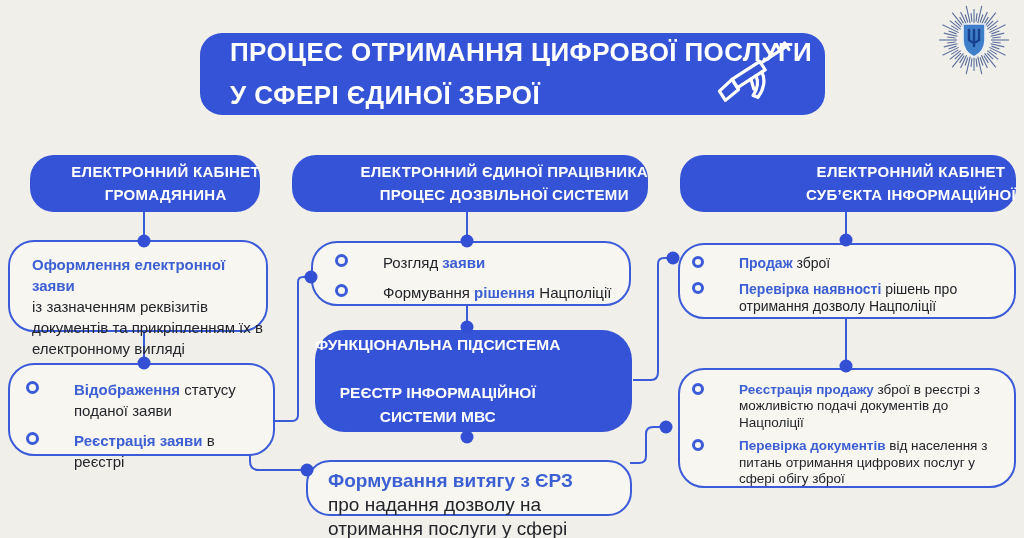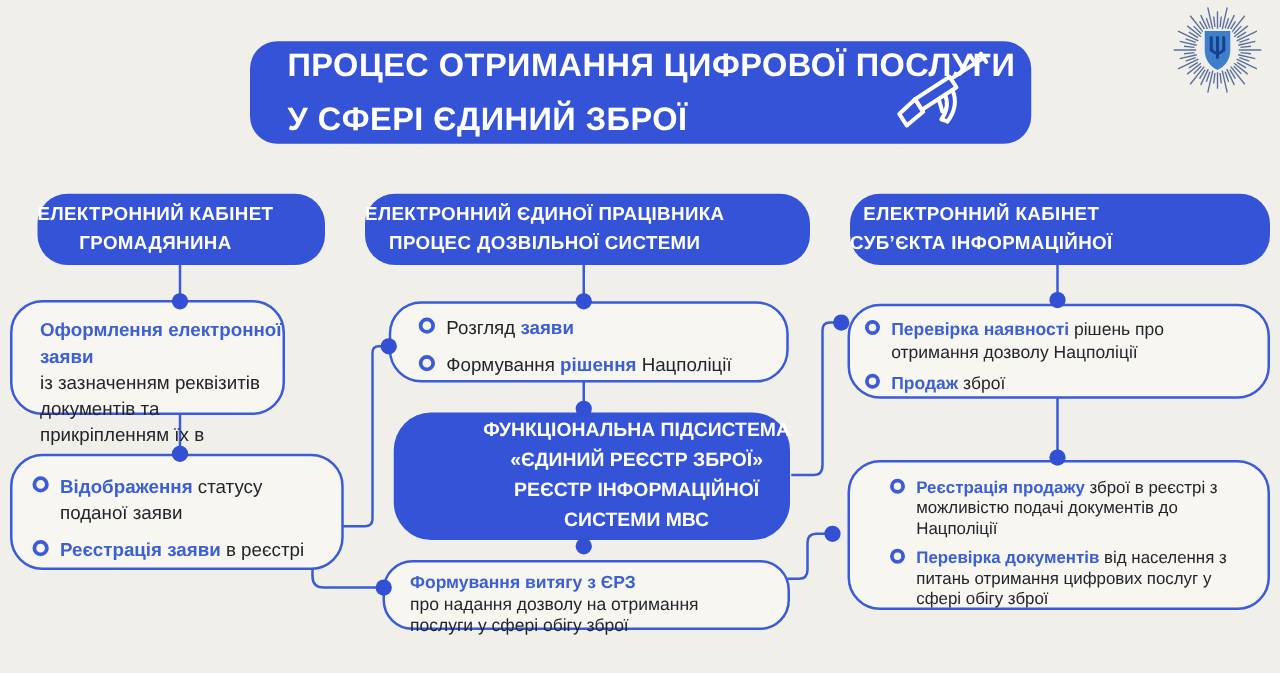--- a/index.html
+++ b/index.html
@@ -18,40 +18,40 @@
   .abs{position:absolute;}
   .bluebox{background:var(--blue);color:var(--white);border-radius:26px;z-index:2;}
   .whitebox{background:var(--box-bg);border:2px solid var(--line);border-radius:26px;z-index:2;}
 
   .banner{left:200px;top:33px;width:625px;height:82px;display:flex;align-items:center;border-radius:22px;}
   .banner-text{padding-left:30px;font-weight:bold;font-size:26px;letter-spacing:.4px;line-height:1.65;}
   .banner-rifle{position:absolute;right:14px;top:2px;width:104px;height:78px;}
 
   .emblem{left:936px;top:2px;width:76px;height:76px;z-index:2;}
 
-  .colhead{height:57px;display:flex;align-items:center;justify-content:flex-start;text-align:center;
+  .colhead{height:57px;display:flex;align-items:center;justify-content:flex-end;text-align:center;
            font-weight:bold;font-size:15px;line-height:1.5;letter-spacing:.3px;border-radius:24px;}
   .colhead.c1{left:30px;top:155px;width:230px;}
   .colhead.c2{left:292px;top:155px;width:356px;}
   .colhead.c3{left:680px;top:155px;width:336px;}
 
   .em{color:var(--em);font-weight:bold;}
 
   .step{padding:11px 18px;font-size:15px;line-height:1.4;}
-  .citizen-step1{left:8px;top:240px;width:220px;height:92px;padding:12px 0 10px 22px;}
+  .citizen-step1{left:8px;top:240px;width:260px;height:92px;padding:12px 0 10px 22px;}
   .citizen-step2{left:8px;top:363px;width:267px;height:93px;padding:14px 14px 10px 16px;}
   .officer-step1{left:311px;top:241px;width:320px;height:65px;padding:9px 14px 8px 22px;}
   .business-step1{left:678px;top:243px;width:338px;height:76px;padding:10px 12px 8px 12px;font-size:14px;line-height:1.25;}
-  .business-step2{left:678px;top:368px;width:338px;height:120px;padding:12px 12px 8px 32px;font-size:13.5px;line-height:1.22;}
-
-  .system-box{left:315px;top:330px;width:317px;height:102px;display:flex;align-items:center;justify-content:flex-end;
+  .business-step2{left:678px;top:368px;width:338px;height:120px;padding:12px 12px 8px 12px;font-size:13.5px;line-height:1.22;}
+
+  .system-box{left:315px;top:330px;width:317px;height:102px;display:flex;align-items:center;justify-content:flex-start;
               text-align:center;font-weight:bold;font-size:15.5px;line-height:1.55;border-radius:30px;}
-  .extract-box{left:306px;top:448px;width:326px;height:56px;padding:7px 20px;font-size:14px;line-height:1.25;border-radius:24px;}
-
-  .item{display:flex;align-items:flex-start;}
+  .extract-box{left:306px;top:460px;width:326px;height:56px;padding:7px 20px;font-size:19px;line-height:1.25;border-radius:24px;}
+
+  .item{display:flex;align-items:flex-start;gap:26px;}
   .item + .item{margin-top:9px;}
   .business-step1 .item + .item{margin-top:8px;}
   .business-step2 .item + .item{margin-top:7px;}
   .ring{flex:0 0 auto;width:13px;height:13px;border:3.5px solid var(--line);border-radius:50%;
         margin-right:9px;margin-top:2px;}
   .business-step1 .ring,.business-step2 .ring{width:12px;height:12px;border-width:3px;margin-top:1px;}
 </style>
 </head>
 <body>
 
@@ -65,21 +65,21 @@
     <path d="M467 431 V442"></path>
     <path d="M846 210 V243"></path>
     <path d="M846 317 V367"></path>
     <path d="M310 277 H303 Q298 277 298 282 V415 Q298 421 292 421 H270"></path>
     <path d="M250 450 V461 Q250 470 259 470 H304"></path>
     <path d="M672 258 H664 Q658 258 658 264 V372 Q658 380 651 380 H633"></path>
     <path d="M630 463 H639 Q646 463 646 456 V434 Q646 427 653 427 H663"></path>
   </svg>
 
   <div class="abs bluebox banner">
-    <div class="banner-text"><span>ПРОЦЕС ОТРИМАННЯ ЦИФРОВОЇ ПОСЛУГИ</span><br><span>У СФЕРІ ЄДИНИЙ ЗБРОЇ</span></div>
+    <div class="banner-text"><span>ПРОЦЕС ОТРИМАННЯ ЦИФРОВОЇ ПОСЛУГИ</span><br><span>У СФЕРІ ЄДИНОЇ ЗБРОЇ</span></div>
     <svg class="banner-rifle" viewBox="0 0 104 78">
       <g transform="rotate(-33 52 40)" stroke="#ffffff" stroke-width="3.2" fill="none" stroke-linejoin="round" stroke-linecap="round">
         <path d="M10 32 L27 29 L27 41 L10 43 Z"></path>
         <path d="M27 29 H60 V39 H27 Z"></path>
         <path d="M60 31 H91"></path>
         <path d="M83 24 V31"></path>
         <path d="M91 27 V35"></path>
         <path d="M43 39 L40 49"></path>
         <path d="M49 39 C48 46 43 51 36 54"></path>
         <path d="M56 39 C55 48 48 55 39 58"></path>
@@ -182,32 +182,32 @@
       <div class="item">
         <span class="ring"></span>
         <span><span>Розгляд </span><span class="em">заяви</span></span>
       </div>
       <div class="item">
         <span class="ring"></span>
         <span><span>Формування </span><span class="em">рішення</span><span> Нацполіції</span></span>
       </div>
     </div>
   <div class="abs bluebox system-box">
-    <span><span>ФУНКЦІОНАЛЬНА ПІДСИСТЕМА</span><br><span>«ЄДИНИЙ РЕЄСТР ЗБРОЇ»</span><br><span>РЕЄСТР ІНФОРМАЦІЙНОЇ</span><br><span>СИСТЕМИ МВС</span></span>
+    <span><span>ФУНКЦІОНАЛЬНА ПІДСИСТЕМА</span><br><br><span>РЕЄСТР ІНФОРМАЦІЙНОЇ</span><br><span>СИСТЕМИ МВС</span></span>
   </div>
   <div class="abs whitebox extract-box"><span class="em">Формування витягу з ЄРЗ</span><br><span>про надання дозволу на отримання послуги у сфері обігу зброї</span></div>
 
   <div class="abs whitebox step business-step1">
       <div class="item">
         <span class="ring"></span>
+        <span><span class="em">Продаж</span><span> зброї</span></span>
+      </div>
+      <div class="item">
+        <span class="ring"></span>
         <span><span class="em">Перевірка наявності</span><span> рішень про отримання дозволу Нацполіції</span></span>
-      </div>
-      <div class="item">
-        <span class="ring"></span>
-        <span><span class="em">Продаж</span><span> зброї</span></span>
       </div>
     </div>
   <div class="abs whitebox step business-step2">
       <div class="item">
         <span class="ring"></span>
         <span><span class="em">Реєстрація продажу</span><span> зброї в реєстрі з можливістю подачі документів до Нацполіції</span></span>
       </div>
       <div class="item">
         <span class="ring"></span>
         <span><span class="em">Перевірка документів</span><span> від населення з питань отримання цифрових послуг у сфері обігу зброї</span></span>

